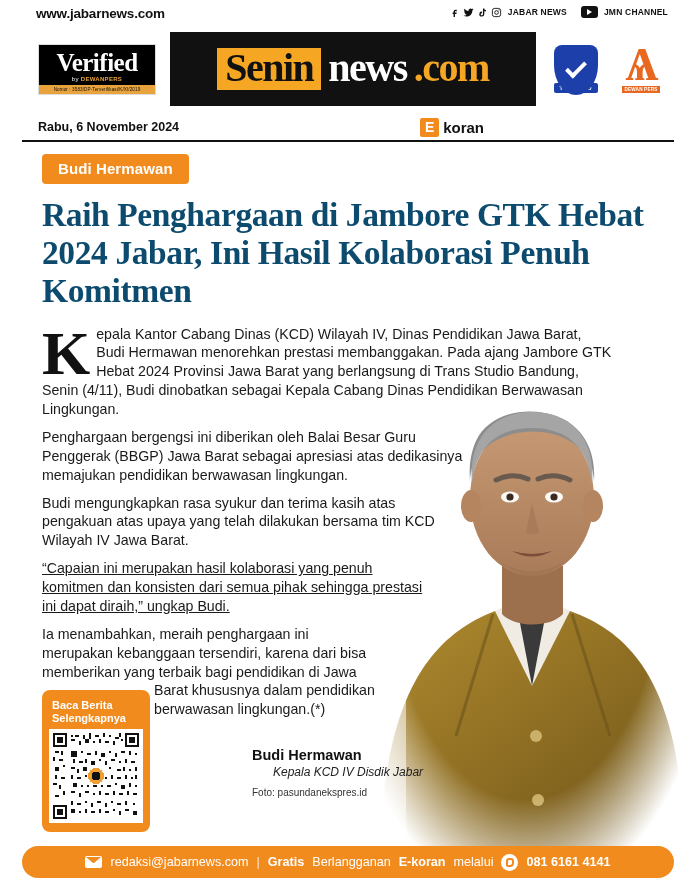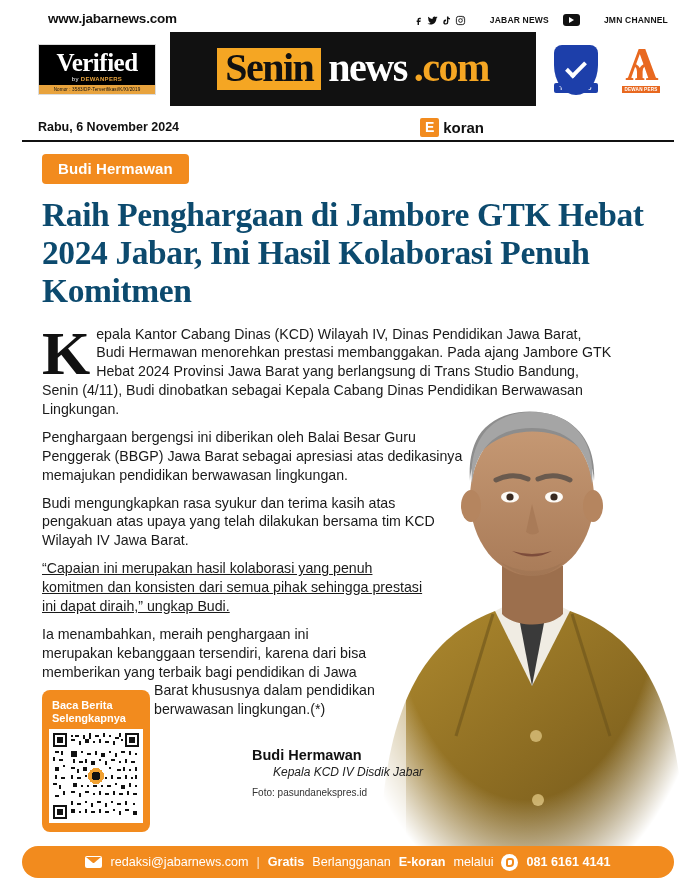--- a/index.html
+++ b/index.html
@@ -12,23 +12,23 @@
   .page {
     position: relative;
     width: 696px; height: 890px;
     background: #ffffff;
   }
 
   
   .topbar {
     position: relative;
     height: 26px;
-    padding: 6px 28px 0 48px;
-    display: flex;
-    align-items: flex-end;
+    padding: 6px 28px 0 36px;
+    display: flex;
+    align-items: flex-start;
     justify-content: space-between;
   }
   .site-url {
     font-size: 13.5px;
     font-weight: bold;
     color: #111;
     letter-spacing: -0.2px;
   }
   .social-wrap {
     display: flex;
@@ -44,21 +44,21 @@
     display: flex;
     align-items: center;
     gap: 3px;
   }
   .social-icons svg { display: block; }
   .social-label {
     font-size: 8.5px;
     font-weight: bold;
     color: #111;
     letter-spacing: 0.2px;
-    margin-left: 20px;
+    margin-left: 2px;
   }
   .yt-group { display: flex; align-items: center; gap: 4px; }
   .yt-badge {
     width: 17px; height: 12px;
     background: #111; border-radius: 3px;
     position: relative;
   }
   .yt-badge::after {
     content: "";
     position: absolute;

